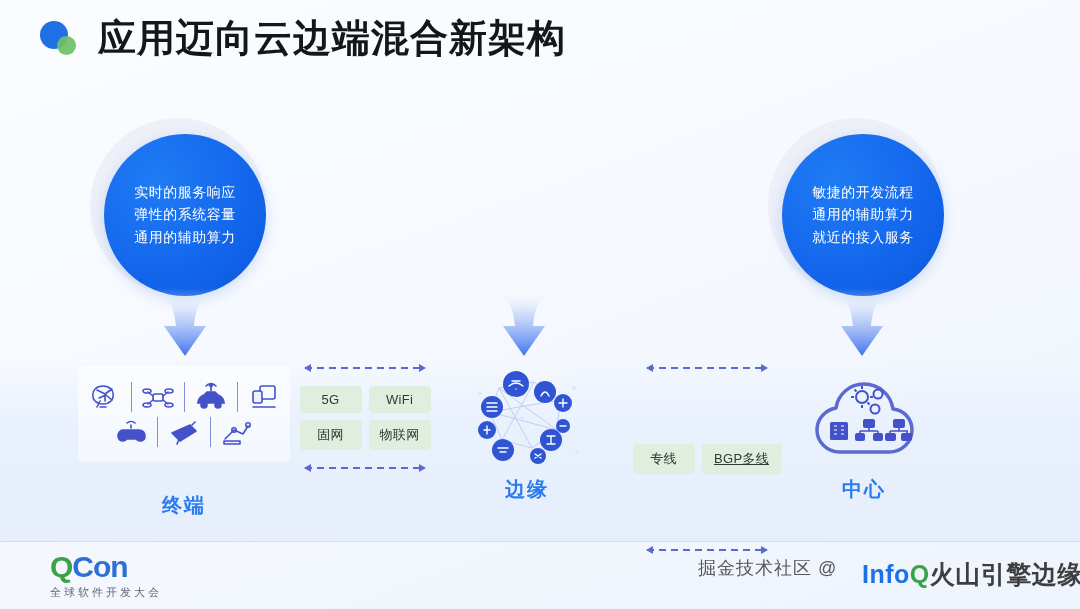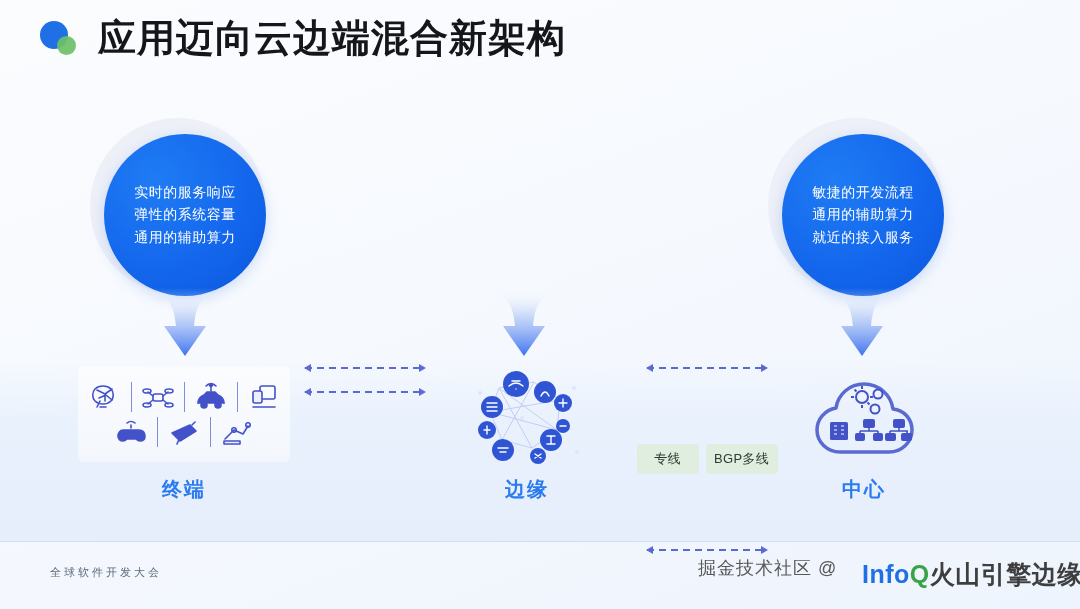--- a/index.html
+++ b/index.html
@@ -114,35 +114,35 @@
   .tag {
     background: #dfeede;
     color: #2f3a33;
     font-size: 13px;
     border-radius: 4px;
     padding: 6px 0;
     width: 62px;
     text-align: center;
     letter-spacing: .3px;
   }
-  .tag.wide { width: 72px; }
+  .tag.wide { width: 80px; text-decoration: underline; }
   
   .footer-rule {
     position: absolute; left: 0; top: 541px;
     width: 1080px; height: 1px;
     background: rgba(170,190,220,.35);
   }
   .qcon {
     position: absolute; left: 50px; top: 552px;
   }
   .qcon-word { font-size: 30px; font-weight: bold; letter-spacing: -1px; line-height: 1; }
   .qcon-word .q { color: #3aa34a; }
   .qcon-word .con { color: #2c6fd6; }
   .qcon-sub {
-    margin-top: 13px;
+    margin-top: 3px;
     font-size: 11px; letter-spacing: 3px;
     color: #5c6a7a;
   }
   .watermark {
     position: absolute; left: 698px; top: 556px;
     font-size: 18px; color: #4b4b4b;
     letter-spacing: 1px; white-space: nowrap;
     opacity: .92;
   }
   .brandmark {
@@ -269,28 +269,34 @@
       </svg>
       <div class="divider"></div>
       <svg width="34" height="30" viewBox="0 0 34 30" fill="none" stroke="#4352c9" stroke-width="1.6" stroke-linecap="round" stroke-linejoin="round">
         <path d="M5 22l9-9 9 4 5-8"></path>
         <circle cx="14" cy="13" r="2.2"></circle>
         <circle cx="28" cy="8" r="2.2"></circle>
         <path d="M4 24h16v3H4z" fill="#eef1fb"></path>
       </svg>
     </div>
   </div>
-  <div class="layer-label" style="left:84px; top:476px;">终端</div>
+  <div class="layer-label" style="left:84px; top:492px;">终端</div>
 
   <div class="connector" style="left:291px; top:362px; width:148px;">
     <svg width="140" height="12" viewBox="0 0 140 12">
       <line x1="10" y1="6" x2="130" y2="6" stroke="#5b6ad0" stroke-width="1.8" stroke-dasharray="7 5"></line>
       <path d="M9 6l7-4v8z" fill="#5b6ad0"></path>
       <path d="M131 6l-7-4v8z" fill="#5b6ad0"></path>
     </svg>
+    <div class="tag-grid">
+      <div class="tag">5G</div>
+      <div class="tag">WiFi</div>
+      <div class="tag">固网</div>
+      <div class="tag">物联网</div>
+    </div>
     <svg width="140" height="12" viewBox="0 0 140 12">
       <line x1="10" y1="6" x2="130" y2="6" stroke="#5b6ad0" stroke-width="1.8" stroke-dasharray="7 5"></line>
       <path d="M9 6l7-4v8z" fill="#5b6ad0"></path>
       <path d="M131 6l-7-4v8z" fill="#5b6ad0"></path>
     </svg>
   </div>
 
   <div class="layer" style="left:462px; top:360px; width:130px; height:110px;">
     <svg width="130" height="110" viewBox="0 0 130 110">
       <g stroke="#c3cdf0" stroke-width="1" fill="none">
@@ -373,20 +379,21 @@
         <rect x="102" y="68" width="9" height="6" rx="1"></rect>
         <path d="M99 61v4M90 65h18M90 65v3M107 65v3" stroke-width="1.6" fill="none"></path>
       </g>
     </svg>
   </div>
   <div class="layer-label" style="left:764px; top:476px;">中心</div>
 
   <div class="footer-rule"></div>
 
   <div class="qcon">
+    <div class="qcon-word"><span class="q">Q</span><span class="con">Con</span></div>
     <div class="qcon-sub">全球软件开发大会</div>
   </div>
 
   <div class="watermark">掘金技术社区 @</div>
 
   <div class="brandmark">
     <span class="info">Info</span><span class="qq">Q</span><span class="cn">火山引擎边缘云</span>
   </div>
 
 </div>

